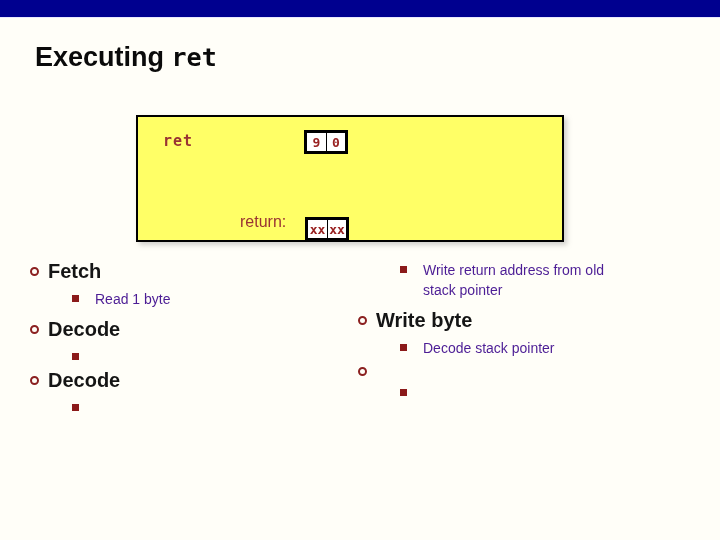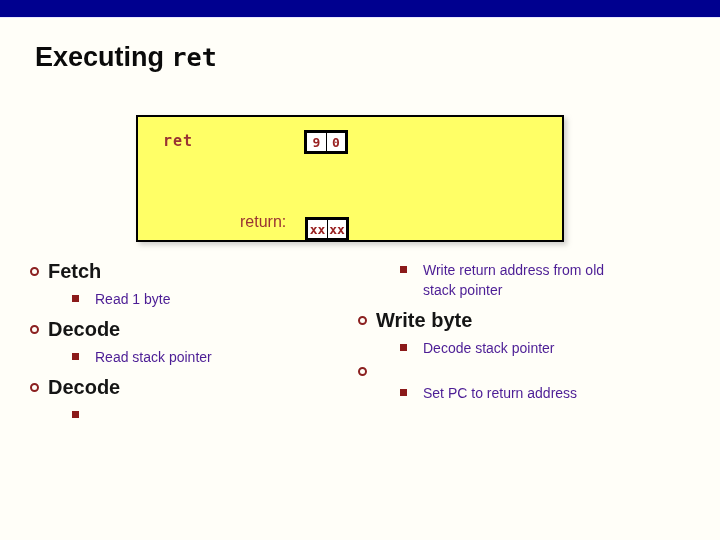--- a/index.html
+++ b/index.html
@@ -120,21 +120,20 @@
     <span class="square-bullet"></span>
     <span class="sub-text">Read 1 byte</span>
   </div>
 
   <div class="stage-label">
     <span class="circle-bullet"></span>
     <span>Decode</span>
   </div>
   <div class="stage-sub">
     <span class="square-bullet"></span>
-    <span class="sub-text">Read stack pointer</span>
   </div>
 
   <div class="stage-label">
     <span class="circle-bullet"></span>
     <span>Decode</span>
   </div>
   <div class="stage-sub">
     <span class="square-bullet"></span>
   </div>
 </div>
@@ -152,15 +151,14 @@
   <div class="stage-sub">
     <span class="square-bullet"></span>
     <span class="sub-text">Decode stack pointer</span>
   </div>
 
   <div class="stage-label">
     <span class="circle-bullet"></span>
   </div>
   <div class="stage-sub">
     <span class="square-bullet"></span>
-    <span class="sub-text">Set PC to return address</span>
   </div>
 </div>
 
 </body></html>

